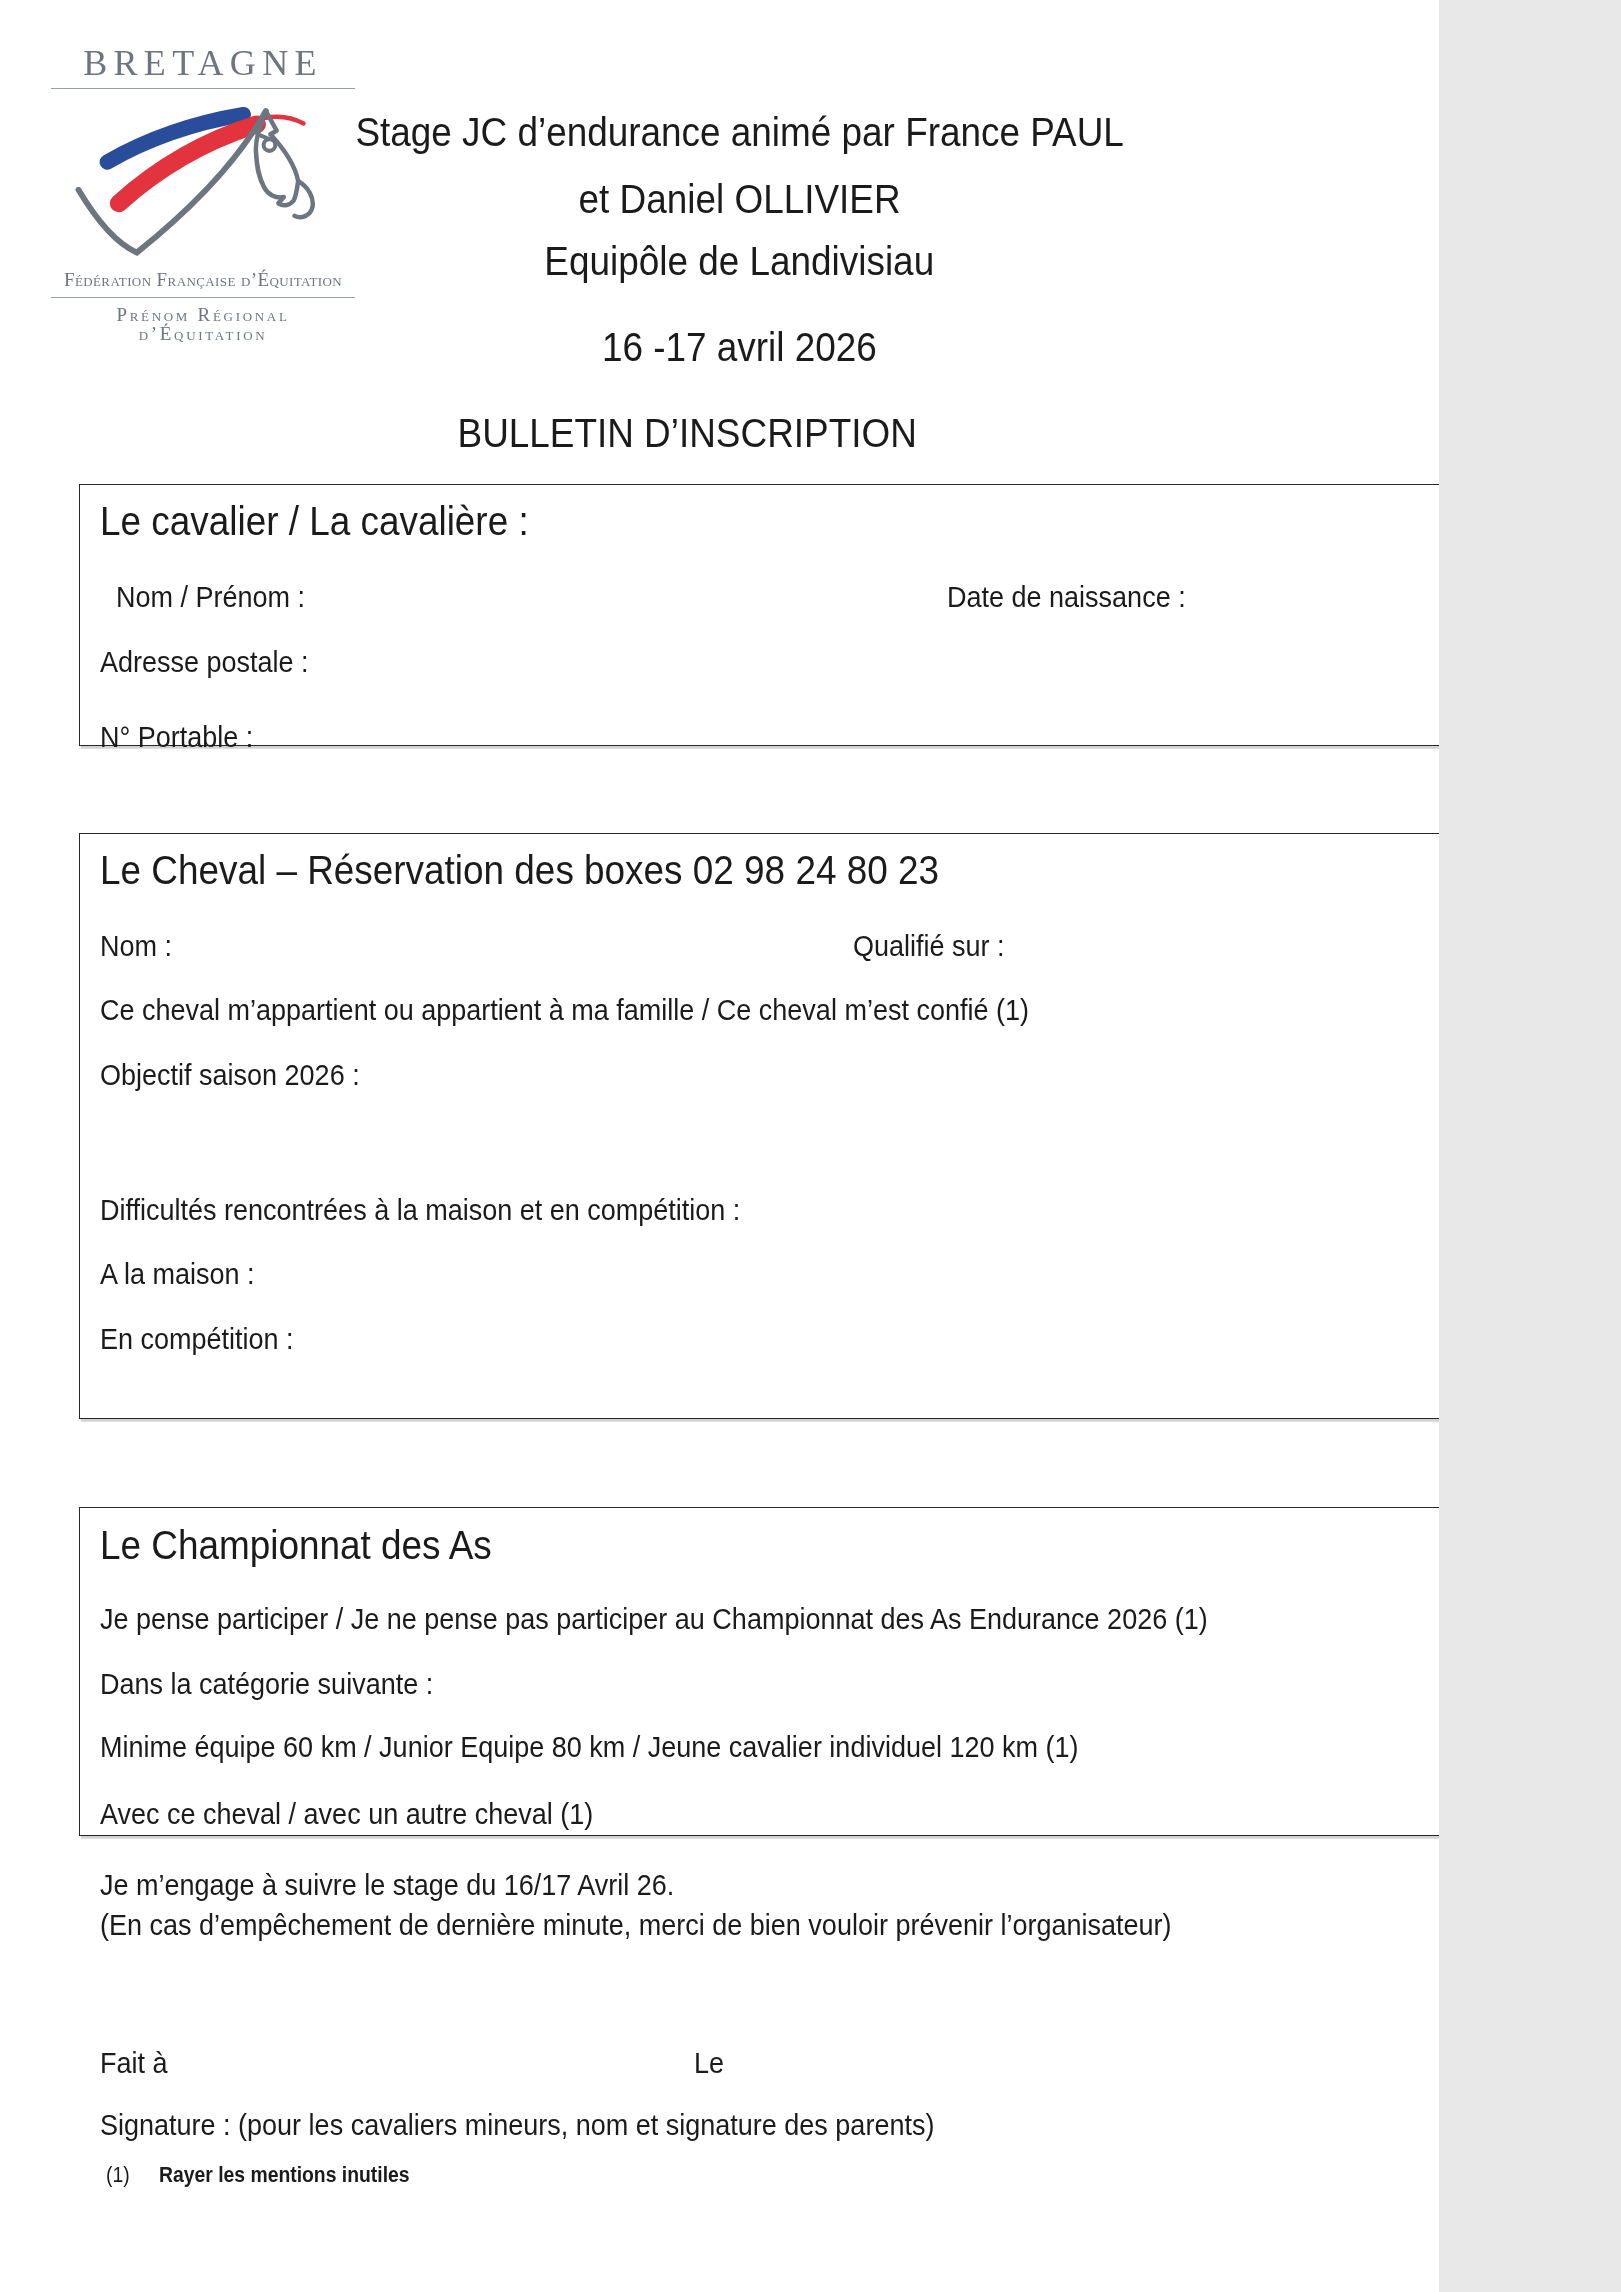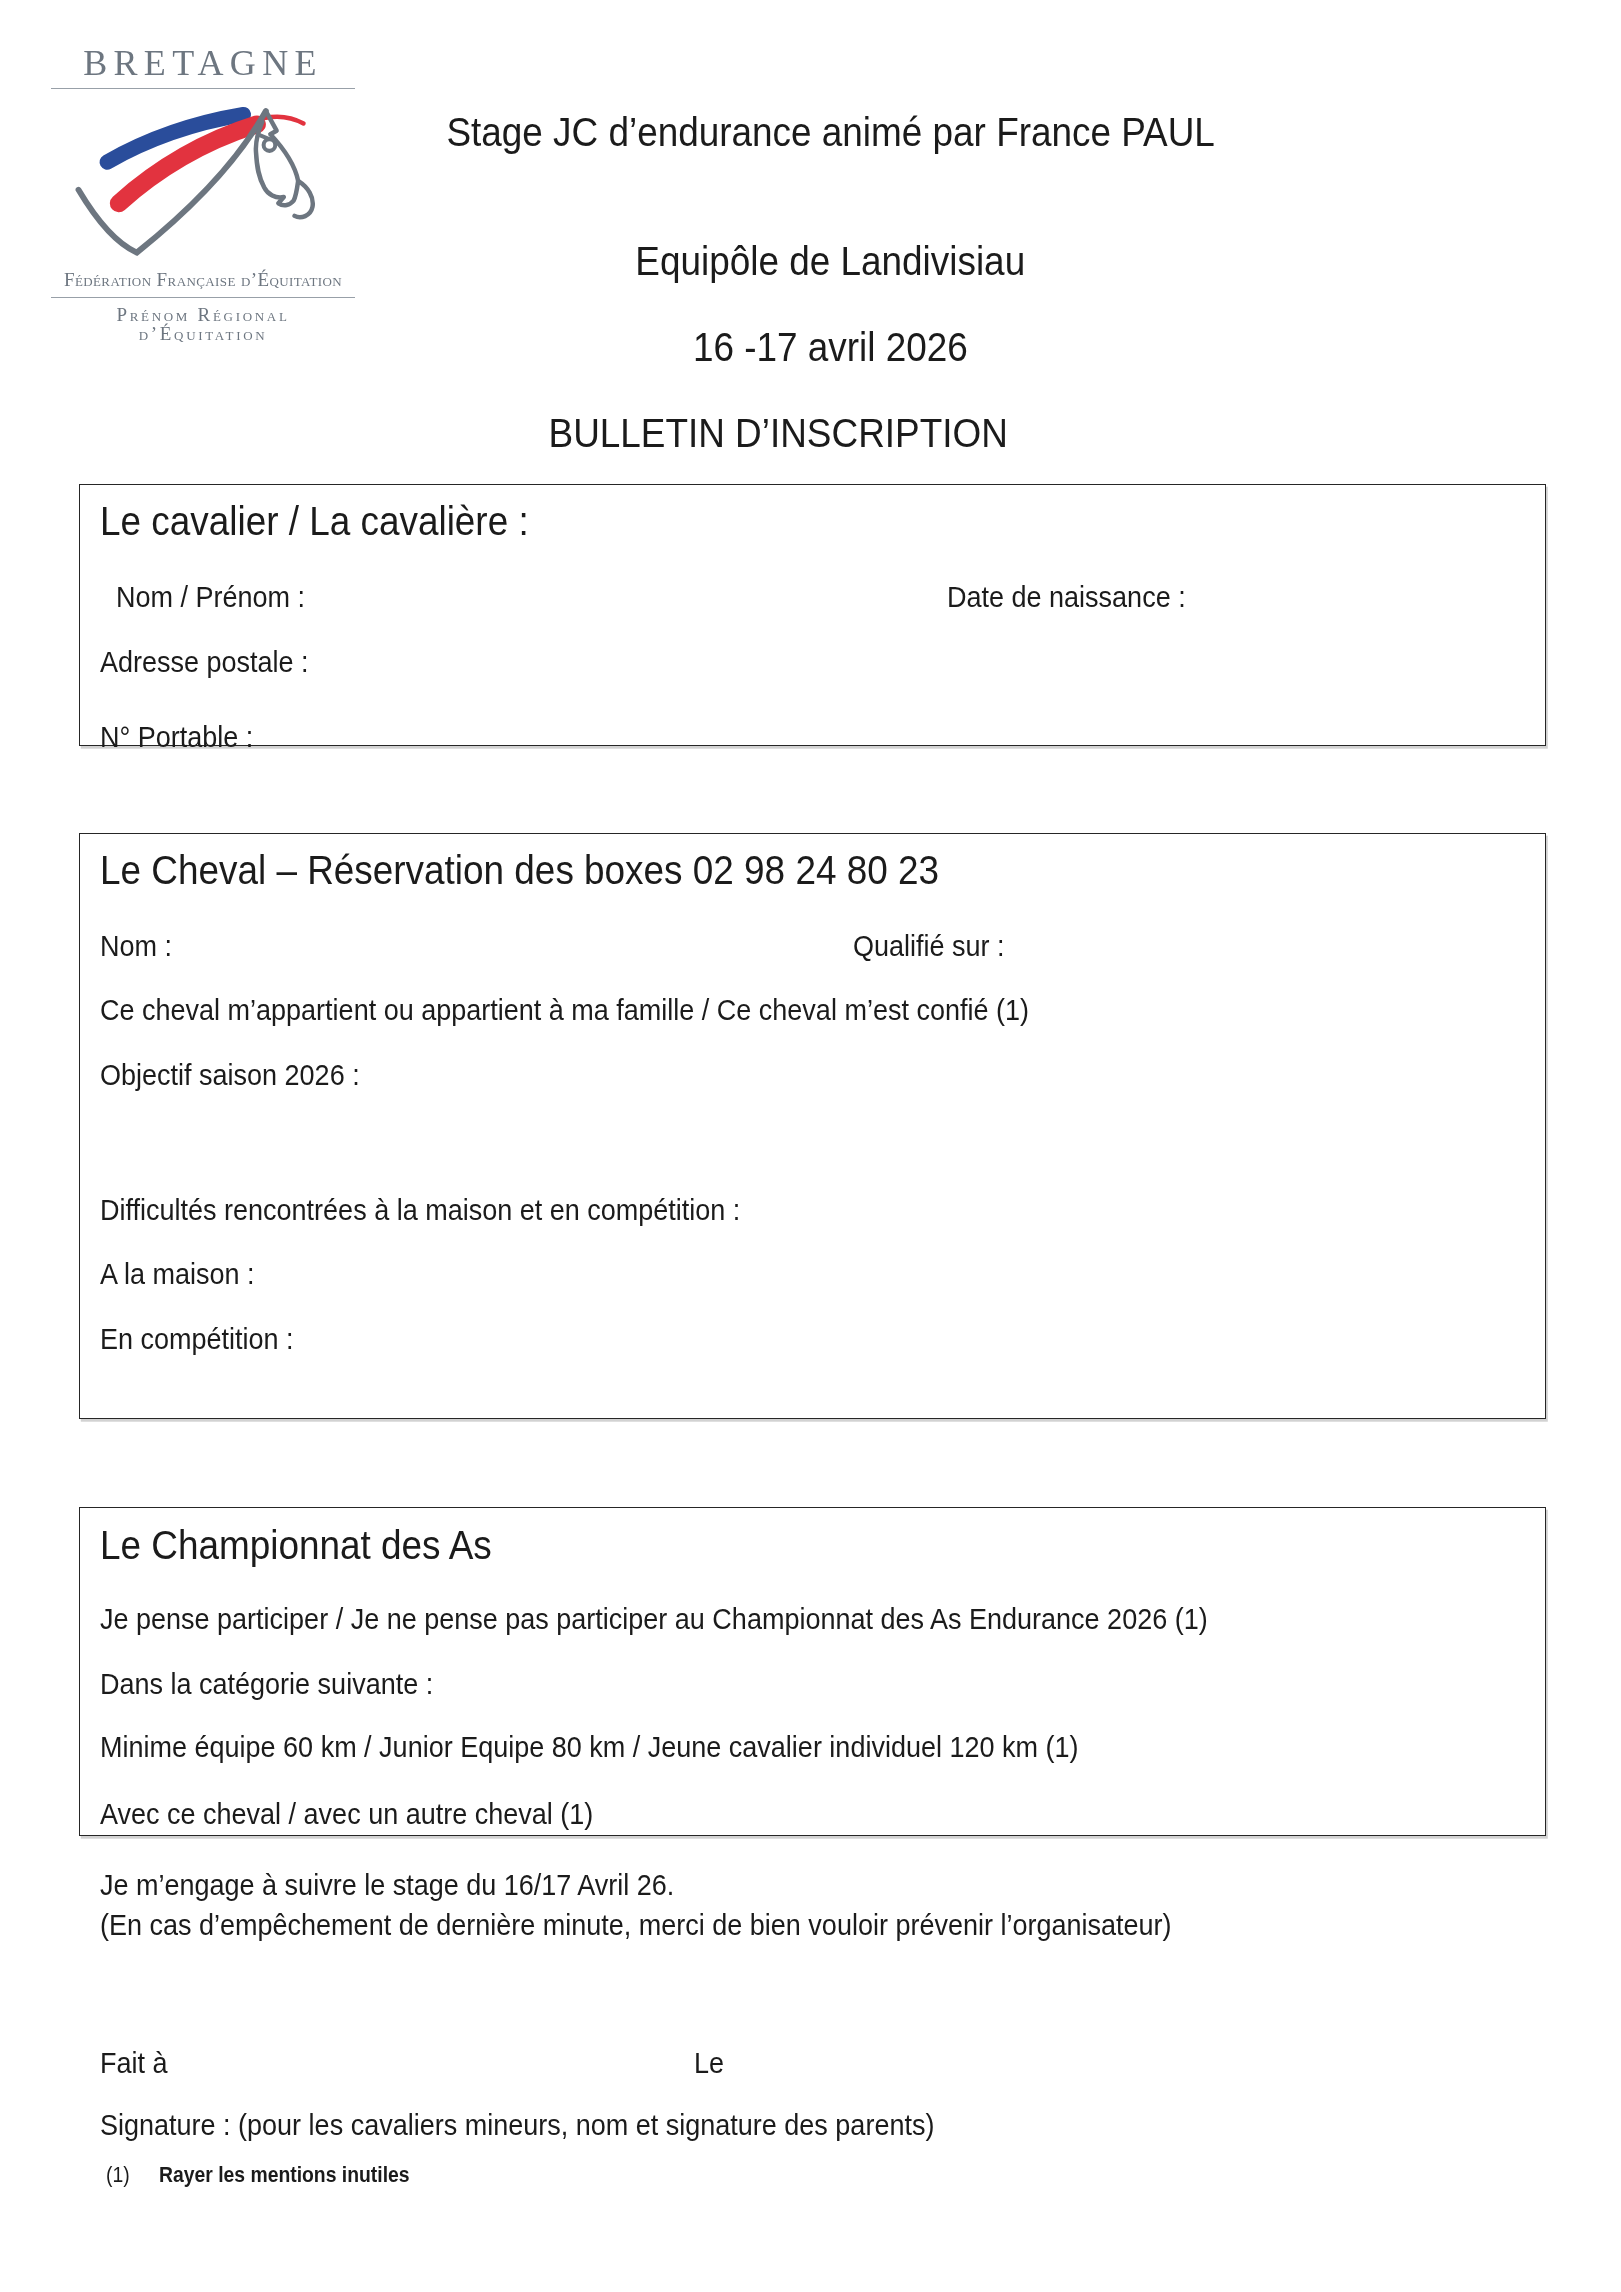--- a/index.html
+++ b/index.html
@@ -1,16 +1,16 @@
 <!DOCTYPE html>
 <html lang="fr" style="--logo-blue: #2a4d9b; --logo-red: #e2333f; --logo-gray: #6d7680;font-size:14.3px"><head>
 <meta charset="utf-8">
 <style>
   html,body{margin:0;padding:0;background:#e8e8e8;}
-  .page{position:relative;width:1621px;height:2293px;background:#ffffff;overflow:hidden;
+  .page{position:relative;width:1439px;height:2293px;background:#ffffff;overflow:hidden;
         font-family:"Liberation Sans",sans-serif;color:#1b1b1b;}
   .t{position:absolute;white-space:nowrap;line-height:1.15;}
   .t>span{display:inline-block;transform:scaleX(0.9);transform-origin:0 50%;}
   .t.center{left:0;right:0;text-align:center;}
   .t.center>span{transform-origin:50% 50%;}
   .body{font-size:30px;}
   .h1{font-size:41px;}
   .title{font-size:41px;}
   .box{position:absolute;left:79px;width:1467px;box-sizing:border-box;
        border:1.8px solid #262626;box-shadow:1.8px 2.7px 0 rgba(125,125,125,.35);background:#fff;}
@@ -56,20 +56,23 @@
       <circle cx="218" cy="48" r="6.5" fill="#ffffff" stroke="var(--logo-gray,#6d7680)" stroke-width="4.5"></circle>
     </svg>
 
     <div class="abs sub" style="top:238px;letter-spacing:0.4px;">Fédération Française d’Équitation</div>
     <div class="rule" style="top:265px;"></div>
     <div class="abs sub" style="top:273px;letter-spacing:2.7px;">Prénom Régional d’Équitation</div>
   </div>
 
   <div class="t center title" style="top:109px;">
     <span style="transform:translateX(19.7px) scaleX(0.9);">Stage JC d’endurance animé par France PAUL</span>
+  </div>
+  <div class="t center title" style="top:176px;">
+    <span style="transform:translateX(19.7px) scaleX(0.9);">et Daniel OLLIVIER</span>
   </div>
   <div class="t center title" style="top:238px;">
     <span style="transform:translateX(19.7px) scaleX(0.9);">Equipôle de Landivisiau</span>
   </div>
   <div class="t center title" style="top:324px;">
     <span style="transform:translateX(19.7px) scaleX(0.9);">16 -17 avril 2026</span>
   </div>
   <div class="t center title" style="top:410px;">
     <span style="transform:translateX(-32px) scaleX(0.9);">BULLETIN D’INSCRIPTION</span>
   </div>

